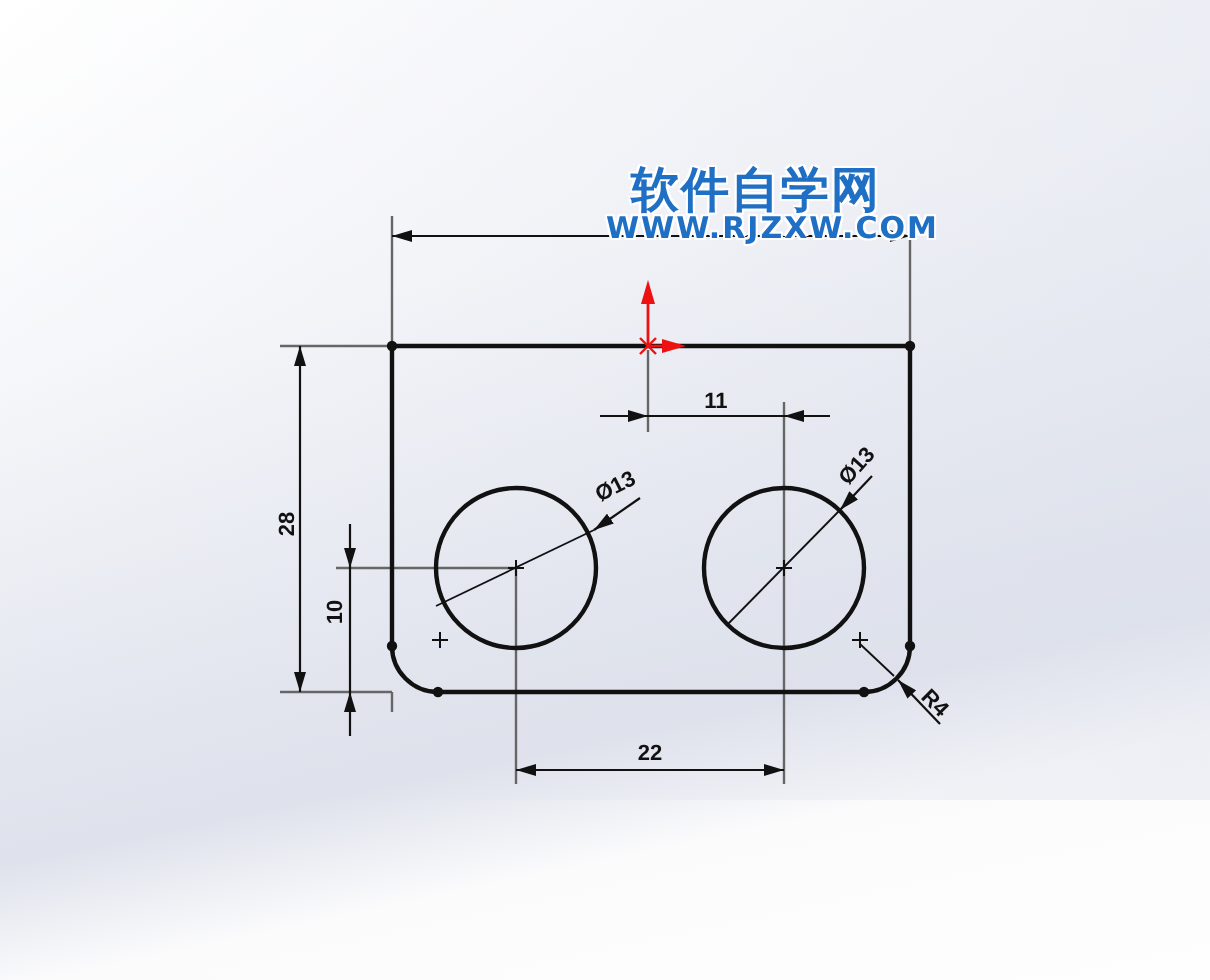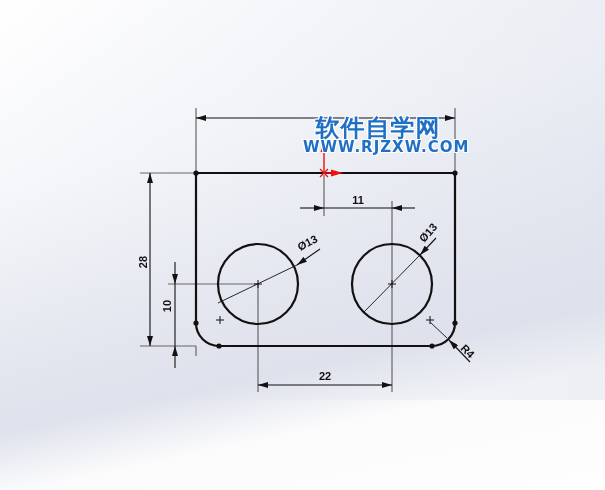--- a/index.html
+++ b/index.html
@@ -19,21 +19,20 @@
   .dimtext {
     font-family: "Liberation Sans", sans-serif; font-size: 11px; font-weight: bold; fill: #111;
   }
   .logo {
     position: absolute; left: 303px; top: 82px; width: 150px; text-align: center;
   }
   .logo-cn {
     font-family: "DejaVu Sans", sans-serif; font-size: 24px; font-weight: bold;
     color: #1f6fc4; letter-spacing: 1px; line-height: 26px;
     text-shadow: -1px -1px 0 #fff, 1px -1px 0 #fff, -1px 1px 0 #fff, 1px 1px 0 #fff, 0 0 2px #fff;
-    margin-top: 33px;
   }
   .logo-url {
     font-family: "DejaVu Sans", sans-serif; font-size: 15px; font-weight: bold;
     color: #1f6fc4; letter-spacing: 1px; line-height: 12px;
     text-shadow: -1px -1px 0 #fff, 1px -1px 0 #fff, -1px 1px 0 #fff, 1px 1px 0 #fff;
   }
 </style>
 </head>
 <body>
 

